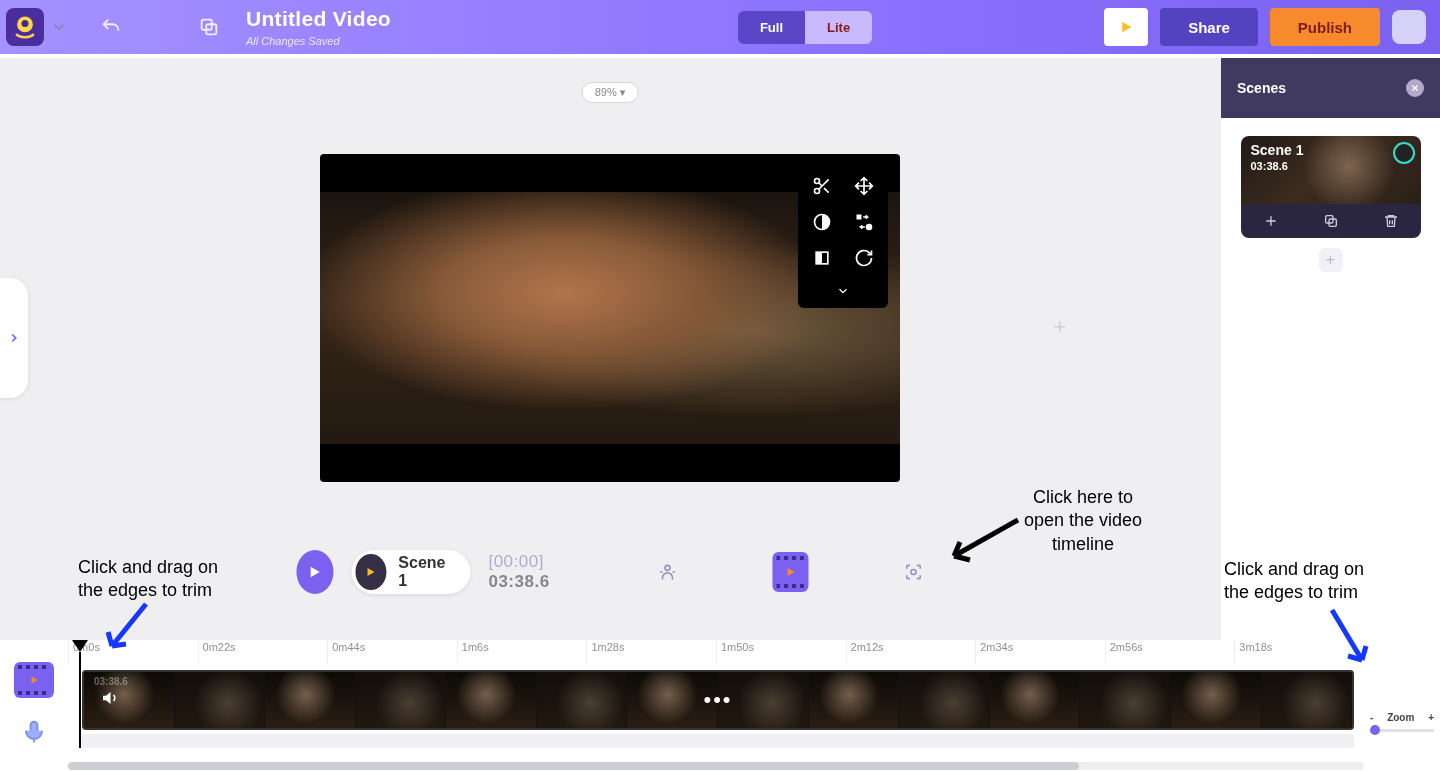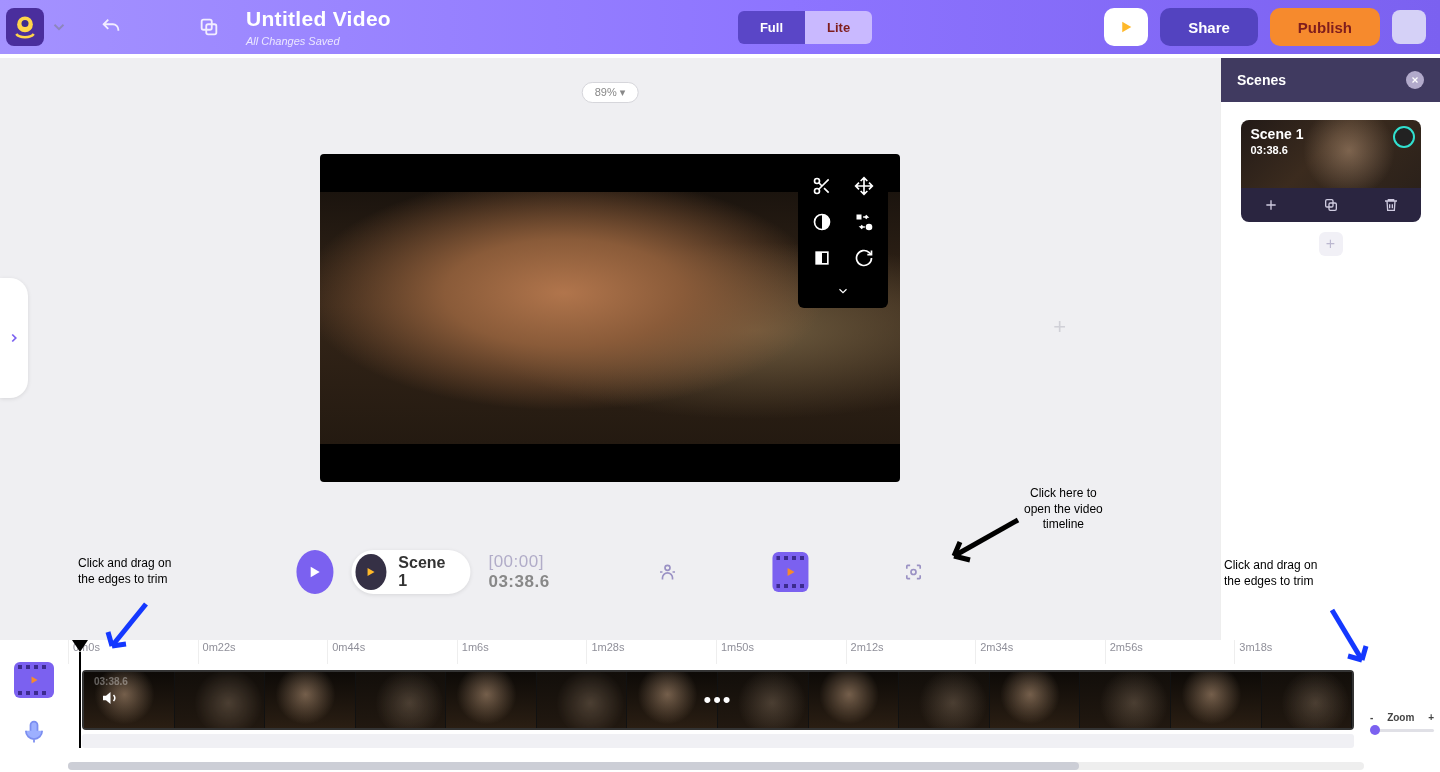--- a/index.html
+++ b/index.html
@@ -28,30 +28,30 @@
   .hbtn svg{width:22px;height:22px;stroke:#f2edff;fill:none;stroke-width:2}
   .spacer-sm{width:50px}
   .title-block{margin-left:10px}
   .title{font-size:21px;font-weight:700;letter-spacing:.3px}
   .subtitle{font-size:11px;font-style:italic;opacity:.8;margin-top:4px}
   .flex{flex:1}
   .mode-toggle{display:flex;border-radius:6px;overflow:hidden;margin-right:220px}
   .mode-toggle div{padding:9px 22px;font-size:13px;font-weight:700;cursor:pointer}
   .mode-full{background:#5a46c7;color:#fff}
   .mode-lite{background:#c9b9ff;color:#7f1d1d}
-  .btn{height:38px;padding:0 28px;border-radius:10px;display:flex;align-items:center;justify-content:center;font-weight:600;font-size:15px;margin-left:12px;cursor:pointer}
+  .btn{height:38px;padding:0 28px;border-radius:4px;display:flex;align-items:center;justify-content:center;font-weight:600;font-size:15px;margin-left:12px;cursor:pointer}
   .btn-play{width:44px;padding:0;background:#fff}
   .btn-play svg{width:18px;height:18px;fill:var(--yellow)}
   .btn-share{background:var(--purple-deep);color:#fff}
   .btn-publish{background:var(--orange);color:#7f1d1d}
   .avatar{width:34px;height:34px;border-radius:8px;background:#d5d1f7;margin-left:12px}
 
   
   .scenes{position:absolute;top:58px;right:0;width:220px;height:582px;background:#fff;border-left:1px solid #eee;z-index:30}
-  .scenes-head{height:44px;background:var(--panel);color:#fff;display:flex;align-items:center;padding:0 16px;font-weight:600;font-size:14px}
+  .scenes-head{height:60px;background:var(--panel);color:#fff;display:flex;align-items:center;padding:0 16px;font-weight:600;font-size:14px}
   .scenes-head .close{margin-left:auto;width:18px;height:18px;border-radius:50%;background:#b2aacb;display:flex;align-items:center;justify-content:center;cursor:pointer}
   .scene-card{margin:18px auto 0;width:180px;border-radius:8px;overflow:hidden;position:relative;cursor:pointer}
   .scene-thumb{height:68px;background:linear-gradient(135deg,#221a17 0%,#3b2b1e 45%,#2b211a 100%);position:relative}
   .scene-thumb::after{content:"";position:absolute;inset:0;background:
     radial-gradient(circle at 60% 45%,rgba(255,210,170,.35),transparent 40%)}
   .scene-label{position:absolute;top:6px;left:10px;color:#fff;font-weight:700;font-size:14px}
   .scene-time{position:absolute;top:24px;left:10px;color:#fff;font-weight:700;font-size:11px}
   .scene-avatar{position:absolute;top:6px;right:6px;width:22px;height:22px;border-radius:50%;border:2px solid #31e0cf;background:#222}
   .scene-actions{height:34px;background:#2a2540;display:flex;align-items:center;justify-content:space-around}
   .scene-actions svg{width:16px;height:16px;stroke:#cfcbe0;fill:none;stroke-width:2}
@@ -85,21 +85,21 @@
   .scene-pill span{font-weight:700;font-size:16px;color:#333}
   .timecode{font-size:17px;color:#b1acc8;font-weight:500;letter-spacing:.5px}
   .timecode b{color:#888;font-weight:600}
   .rowicon{width:24px;height:24px;stroke:#9a91c4;fill:none;stroke-width:2;cursor:pointer}
   .timeline-btn{width:44px;height:40px;border-radius:6px;background:var(--purple);display:flex;align-items:center;justify-content:center;cursor:pointer;position:relative}
   .timeline-btn::before,.timeline-btn::after{content:"";position:absolute;left:4px;right:4px;height:4px;background:repeating-linear-gradient(90deg,#3c2b8f 0 4px,transparent 4px 8px)}
   .timeline-btn::before{top:4px}.timeline-btn::after{bottom:4px}
   .timeline-btn svg{width:14px;height:14px;fill:var(--orange);z-index:1}
 
   
-  .anno{position:absolute;font-size:12px;line-height:1.3;color:#000;font-family:Arial,sans-serif;white-space:pre-line;z-index:50}
+  .anno{position:absolute;font-size:18px;line-height:1.3;color:#000;font-family:Arial,sans-serif;white-space:pre-line;z-index:50}
   .arrow{position:absolute;z-index:49}
 
   
   .timeline{position:absolute;left:0;right:0;bottom:0;height:132px;background:#fff}
   .tl-left{position:absolute;left:0;top:0;bottom:0;width:68px;display:flex;flex-direction:column;align-items:center;justify-content:center;gap:16px;background:#fff;z-index:2}
   .tl-left .tlbtn{width:40px;height:36px;border-radius:6px;display:flex;align-items:center;justify-content:center;cursor:pointer}
   .tlbtn.video{background:var(--purple)}
   .tlbtn.video::before,.tlbtn.video::after{content:"";position:absolute;left:4px;right:4px;height:4px;background:repeating-linear-gradient(90deg,#3c2b8f 0 4px,transparent 4px 8px)}
   .tlbtn.video{position:relative}.tlbtn.video::before{top:3px}.tlbtn.video::after{bottom:3px}
   .tlbtn.video svg{width:12px;height:12px;fill:var(--orange);z-index:1}

